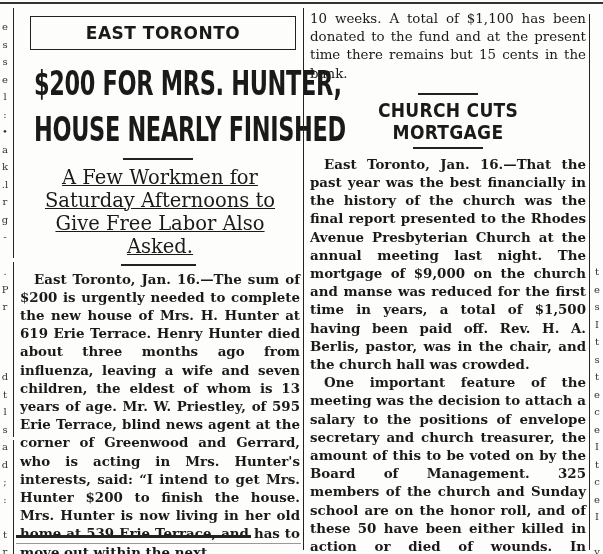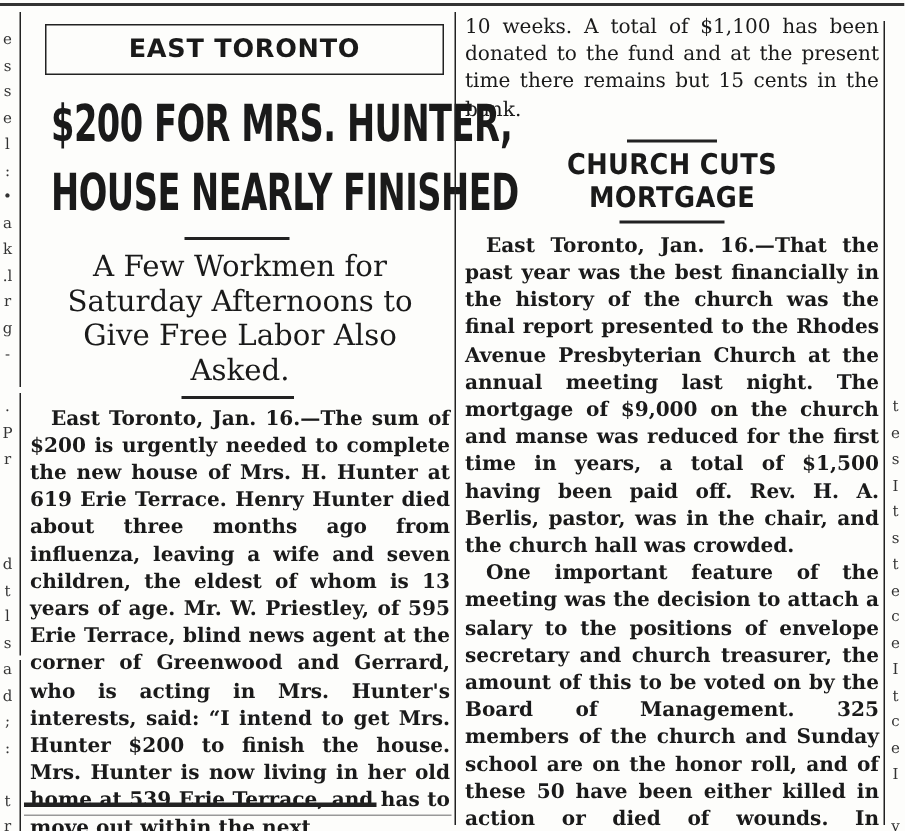--- a/index.html
+++ b/index.html
@@ -91,21 +91,21 @@
 
 <div class="col" style="left:14px; width:288px;">
   <div class="kicker-box">
     <span>EAST TORONTO</span>
   </div>
   <div class="headline">
     <div>$200 FOR MRS. HUNTER,</div>
     <div>HOUSE NEARLY FINISHED</div>
   </div>
   <div class="short-rule" style="width:70px; margin-top:6px; height:1.5px;"></div>
-  <div class="subhead" style="margin-top:6px;">A Few Workmen for Saturday Afternoons to Give Free Labor Also Asked.</div>
+  <div class="subhead" style="margin-top:6px;text-decoration:underline;">A Few Workmen for Saturday Afternoons to Give Free Labor Also Asked.</div>
   <div class="short-rule" style="width:75px;"></div>
   <div class="body-text" style="padding-left:6px; padding-right:2px;">
     <p class="indent">East Toronto, Jan. 16.—The sum of $200 is urgently needed to complete the new house of Mrs. H. Hunter at 619 Erie Terrace. Henry Hunter died about three months ago from influenza, leaving a wife and seven children, the eldest of whom is 13 years of age. Mr. W. Priestley, of 595 Erie Terrace, blind news agent at the corner of Greenwood and Gerrard, who is acting in Mrs. Hunter's interests, said: “I intend to get Mrs. Hunter $200 to finish the house. Mrs. Hunter is now living in her old home at 539 Erie Terrace, and has to move out within the next</p>
   </div>
 </div>
 
 <div class="vrule" style="left:303px; top:8px; height:542px;"></div>
 
 <div class="col" style="left:310px; width:276px; top:10px;">
   <div class="body-text">

